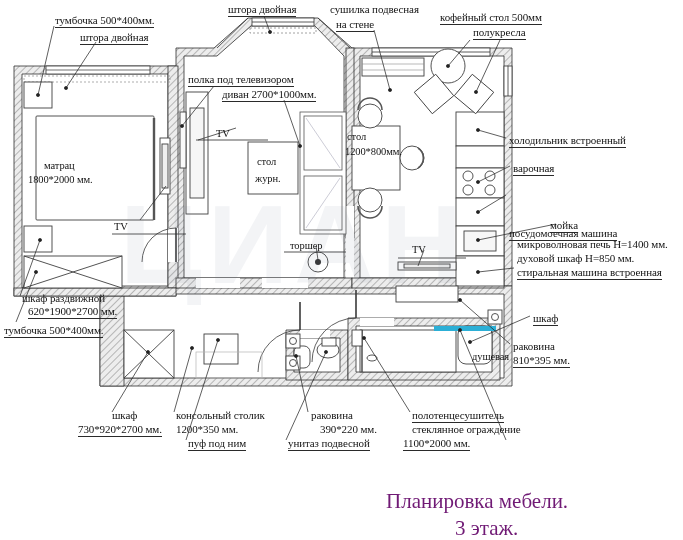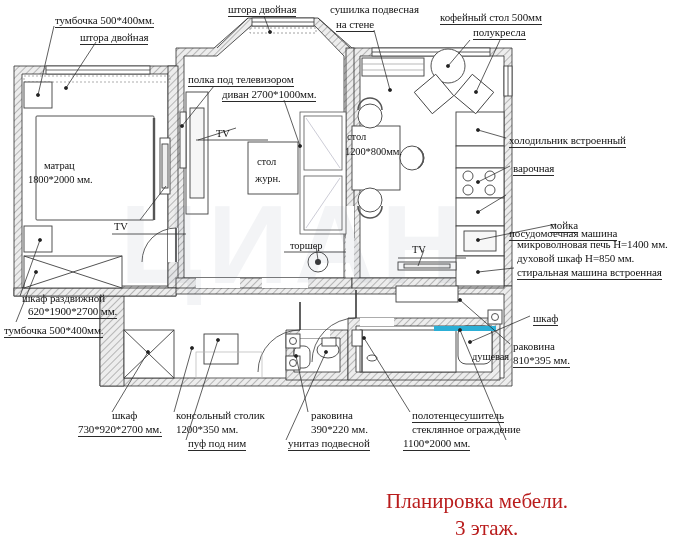--- a/index.html
+++ b/index.html
@@ -17,21 +17,21 @@
     color:#141414;
     white-space:nowrap;
     letter-spacing:-0.1px;
   }
   .lbl.u{border-bottom:1px solid #2a2a2a;padding-bottom:0px;}
   .lbl.in{font-size:10.5px;}
   .title{
     position:absolute;
     font-family:"Liberation Serif","DejaVu Serif",serif;
     font-size:21px;
-    color:#b91c1c;
+    color:#701a75;
     white-space:nowrap;
   }
   .wm{
     position:absolute;
     font-family:"Liberation Sans","DejaVu Sans",sans-serif;
     font-size:112px;
     font-weight:700;
     color:rgba(120,130,145,0.085);
     letter-spacing:6px;
     white-space:nowrap;
@@ -351,21 +351,21 @@
 <div class="lbl" style="left:22px;top:292px;">шкаф раздвижной</div>
 <div class="lbl u" style="left:28px;top:305px;">620*1900*2700 мм.</div>
 <div class="lbl u" style="left:4px;top:324px;">тумбочка 500*400мм.</div>
 
 <div class="lbl" style="left:112px;top:409px;">шкаф</div>
 <div class="lbl u" style="left:78px;top:423px;">730*920*2700 мм.</div>
 <div class="lbl" style="left:176px;top:409px;">консольный столик</div>
 <div class="lbl" style="left:176px;top:423px;">1200*350 мм.</div>
 <div class="lbl u" style="left:188px;top:437px;">пуф под ним</div>
 <div class="lbl" style="left:311px;top:409px;">раковина</div>
-<div class="lbl" style="left:311px;top:423px;">390*220 мм.</div>
+<div class="lbl" style="left:320px;top:423px;">390*220 мм.</div>
 <div class="lbl u" style="left:288px;top:437px;">унитаз подвесной</div>
 <div class="lbl u" style="left:412px;top:409px;">полотенцесушитель</div>
 <div class="lbl" style="left:412px;top:423px;">стеклянное ограждение</div>
 <div class="lbl u" style="left:403px;top:437px;text-align:right;">1100*2000 мм.</div>
 
 <div class="lbl in" style="left:44px;top:160px;">матрац</div>
 <div class="lbl in" style="left:28px;top:174px;">1800*2000 мм.</div>
 <div class="lbl in" style="left:114px;top:221px;">TV</div>
 <div class="lbl in" style="left:216px;top:128px;">TV</div>
 <div class="lbl in" style="left:257px;top:156px;">стол</div>

